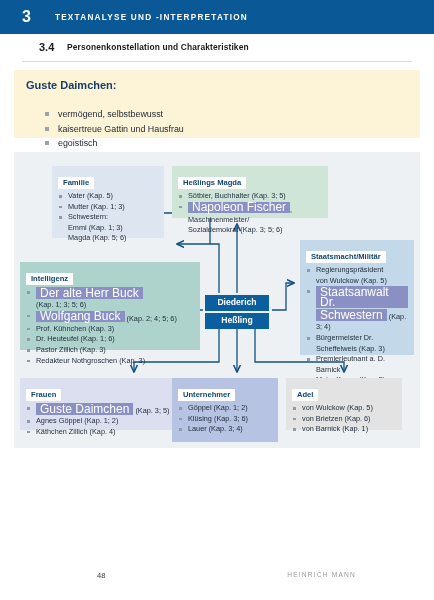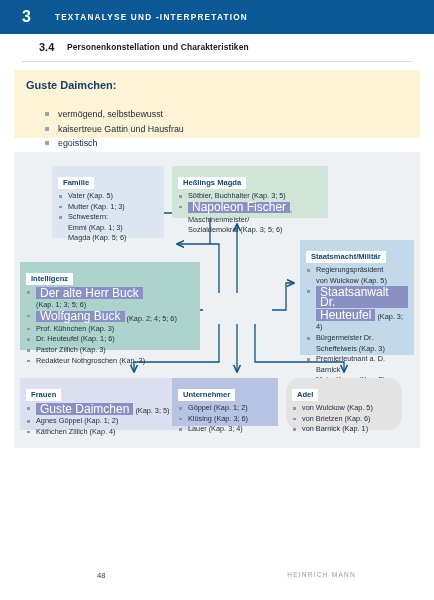--- a/index.html
+++ b/index.html
@@ -104,22 +104,22 @@
     font-size:12px;
     line-height:10px;
   }
 
   
   #box-familie      {left:38px;  top:14px;  width:112px; height:72px; background:#dde6f0;}
   #box-fabrik       {left:158px; top:14px;  width:156px; height:52px; background:#cfe5d8;}
   #box-intelligenz  {left:6px;   top:110px; width:180px; height:88px; background:#aed3cd;}
   #box-staat        {left:286px; top:88px;  width:114px; height:115px;background:#c3d9ea;}
   #box-frauen       {left:6px;   top:226px; width:174px; height:52px; background:#dcdff0;}
-  #box-unternehmer  {left:158px; top:226px; width:106px; height:48px; background:#b6c3e2;}
-  #box-adel         {left:272px; top:226px; width:116px; height:52px; background:#e3e3e3;border-radius:14px;}
+  #box-unternehmer  {left:158px; top:226px; width:106px; height:64px; background:#b6c3e2;}
+  #box-adel         {left:272px; top:226px; width:116px; height:52px; background:#e3e3e3;}
 
   
   #node-center{
     position:absolute; left:191px; top:143px;
     width:64px; text-align:center; z-index:5;
   }
   #node-center span{
     display:block; background:#0c5f9e; color:#ffffff;
     font-size:8.6px; font-weight:bold; line-height:13px;
     padding:1px 0 2px 0; margin-bottom:1.5px;
@@ -230,21 +230,21 @@
       <li>Redakteur Nothgroschen (Kap. 3)</li>
     </ul>
   </div>
 
   <div class="box" id="box-staat">
     <div class="hdr">Staatsmacht/Militär</div>
     <ul>
       <li>Regierungspräsident</li>
       <li class="nobullet">von Wulckow (Kap. 5)</li>
       <li><span class="chip">Staatsanwalt Dr.</span></li>
-      <li class="nobullet"><span class="chip">Heuteufel</span><span> (Kap. 3; 4)</span></li>
+      <li class="nobullet"><span class="chip">Schwestern</span><span> (Kap. 3; 4)</span></li>
       <li>Bürgermeister Dr.</li>
       <li class="nobullet">Scheffelweis (Kap. 3)</li>
       <li>Premierleutnant a. D.</li>
       <li class="nobullet">Barnick</li>
       <li>Major Kunze (Kap. 3)</li>
     </ul>
   </div>
 
   <div class="box" id="box-frauen">
     <div class="hdr">Frauen</div>
@@ -266,17 +266,21 @@
 
   <div class="box" id="box-adel">
     <div class="hdr">Adel</div>
     <ul>
       <li>von Wulckow (Kap. 5)</li>
       <li>von Brietzen (Kap. 6)</li>
       <li>von Barnick (Kap. 1)</li>
     </ul>
   </div>
 
+  <div id="node-center">
+    <span>Diederich</span>
+    <span>Heßling</span>
+  </div>
 
 </div>
 
 <div class="pagenum">48</div>
 <div class="bookmark">HEINRICH MANN</div>
 
 </body></html>

